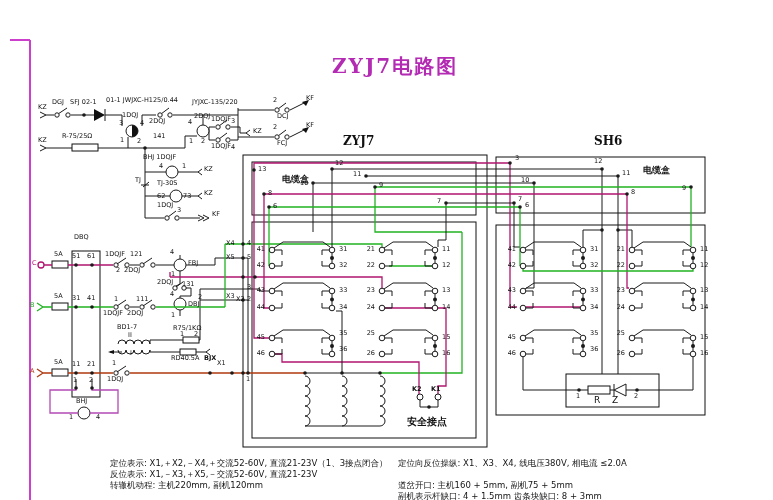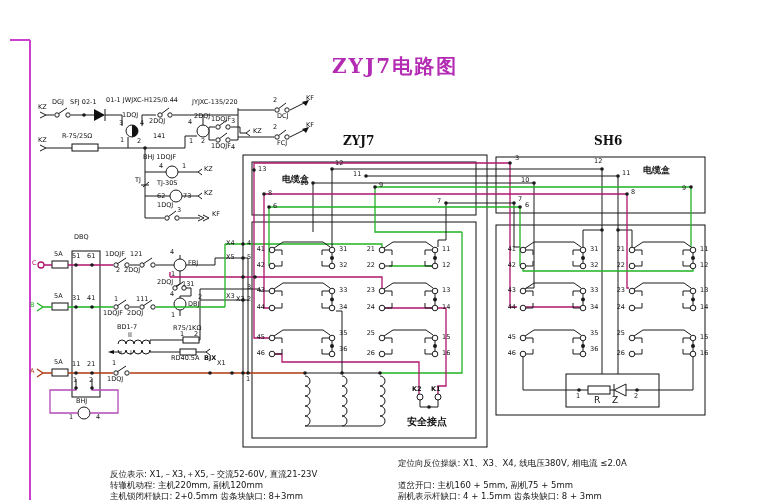--- a/index.html
+++ b/index.html
@@ -518,19 +518,19 @@
       <span class="lbl" style="left: 615px; top: 330px; transform: translateX(-100%);">25</span>
       <span class="lbl" style="left: 615px; top: 350px; transform: translateX(-100%);">26</span>
       <span class="lbl" style="left: 690px; top: 334px;">15</span>
       <span class="lbl" style="left: 690px; top: 350px;">16</span>
       <span class="lbl" style="left: 566px; top: 393px;">1</span>
       <span class="lbl" style="left: 584px; top: 396px; font-size: 9px;">R</span>
       <span class="lbl" style="left: 602px; top: 396px; font-size: 9px;">Z</span>
       <span class="lbl" style="left: 624px; top: 393px;">2</span>
     </div>
 
+  <div class="fnote" style="left:100px;top:459px">定位表示: X1,＋X2,－X4,＋交流52-60V, 直流21-23V（1、3接点闭合）</div>
   <div class="fnote" style="left:100px;top:470px">反位表示: X1,－X3,＋X5,－交流52-60V, 直流21-23V</div>
   <div class="fnote" style="left:100px;top:481px">转辙机动程: 主机220mm, 副机120mm</div>
-  <div class="fnote" style="left:100px;top:492px">主机锁闭杆缺口: 2+0.5mm 齿条块缺口: 8+3mm</div>
   <div class="fnote" style="left:388px;top:459px">定位向反位操纵: X1、X3、X4, 线电压380V, 相电流 ≤2.0A</div>
   <div class="fnote" style="left:388px;top:481px">道岔开口: 主机160 + 5mm, 副机75 + 5mm</div>
   <div class="fnote" style="left:388px;top:492px">副机表示杆缺口: 4 + 1.5mm 齿条块缺口: 8 + 3mm</div>
 </div>
 
 </body></html>

